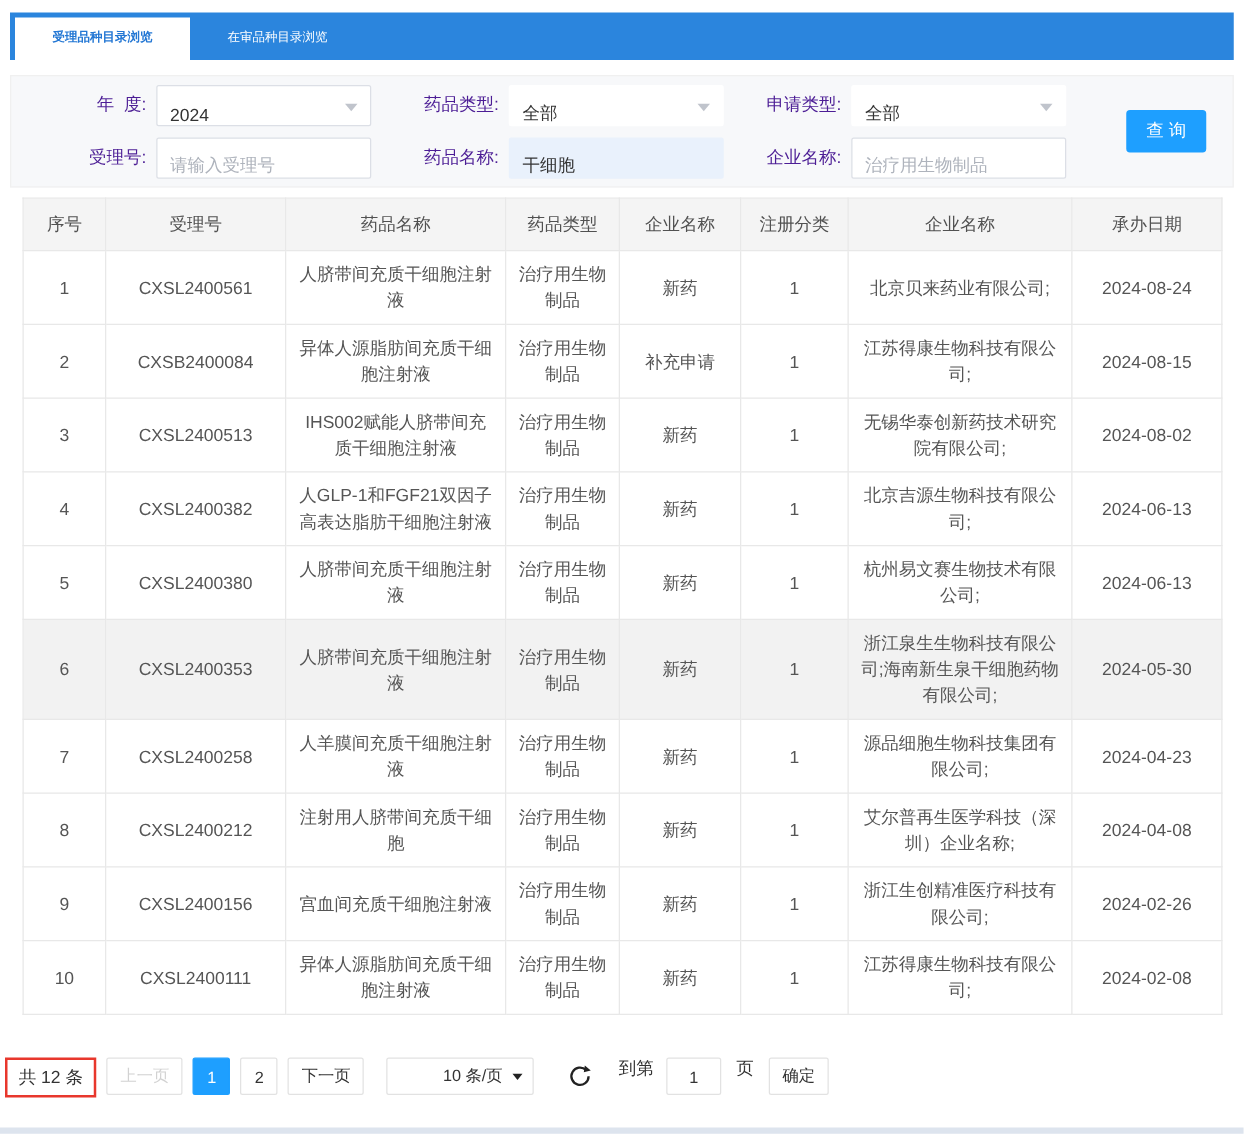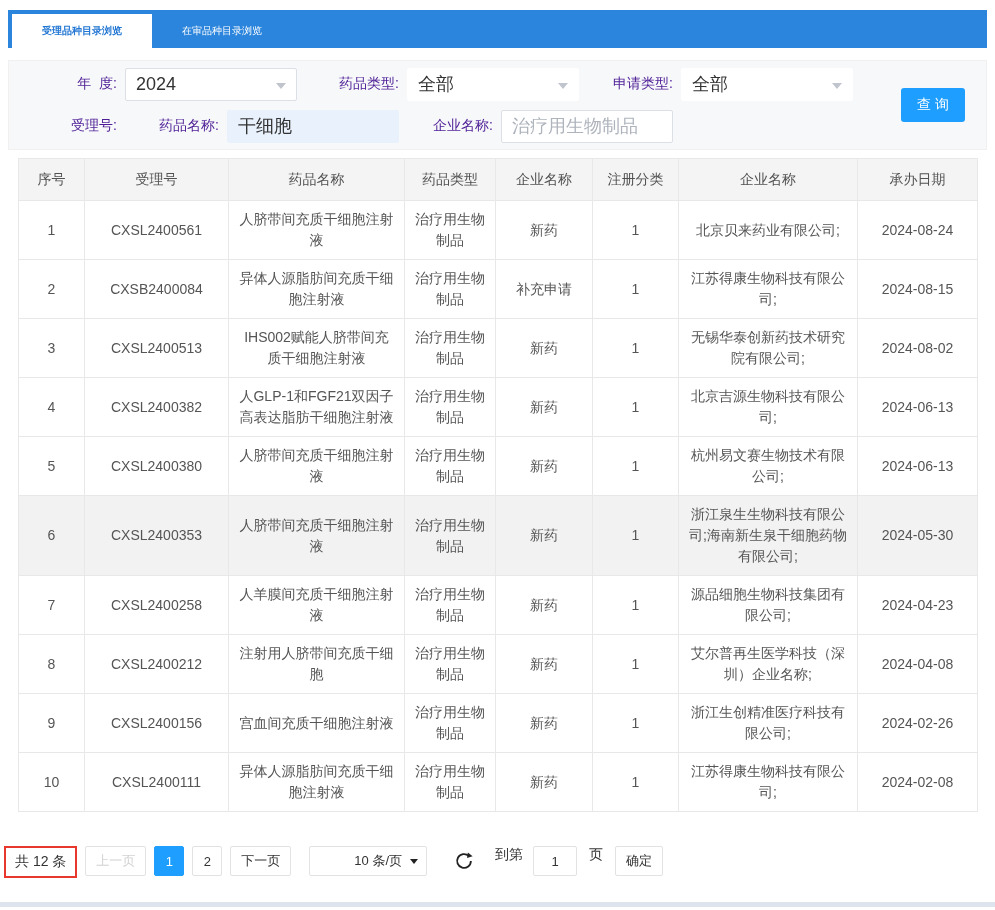--- a/index.html
+++ b/index.html
@@ -17,22 +17,22 @@
   
   .filters { position:absolute; left:8px; top:60px; right:8px; height:90px;
     background:#f7f8fa; border:1px solid #f0f0f0; display:flex; align-items:center; }
   .filter-grid { display:flex; flex-direction:column; gap:9px; margin-left:36px; }
   .frow { display:flex; align-items:center; }
   .flabel { font-size:14px; color:#4c1d95; text-align:right; white-space:pre; }
   .flabel.w1 { width:72px; }
   .flabel.w2 { width:86px; margin-left:16px; }
   .flabel.w3 { width:78px; margin-left:16px; }
   .ffield { width:172px; height:33px; margin-left:8px; background:#fff;
-    border:1px solid #dcdfe6; border-radius:2px; display:flex; align-items:center;
-    padding:0 10px; font-size:18px; color:#333; position:relative; }
+    border:1px solid #dcdfe6; border-radius:2px; display:flex; align-items:flex-end;
+    padding:0 10px; font-size:14px; color:#333; position:relative; }
   .ffield.flat { border-color:#fff; }
   .ffield.filled { background:#e9f1fc; border-color:#e9f1fc; }
   .ffield .ph { color:#aeb3bc; }
   .caret-down { position:absolute; right:10px; top:14px; width:0; height:0;
     border-left:5px solid transparent; border-right:5px solid transparent;
     border-top:6px solid #c0c4cc; }
   .search-btn { margin-left:48px; width:64px; height:34px; background:#1e9fff;
     color:#fff; font-size:14px; border:none; border-radius:3px; cursor:pointer; white-space:pre; }
 
   
@@ -94,20 +94,23 @@
           <i class="caret-down"></i>
         </div>
         <span class="flabel w3">申请类型:</span>
         <div class="ffield flat">
           <span>全部</span>
           <i class="caret-down"></i>
         </div>
       </div>
       <div class="frow">
         <span class="flabel w1">受理号:</span>
+        <div class="ffield">
+          <span class="ph">请输入受理号</span>
+        </div>
         <span class="flabel w2">药品名称:</span>
         <div class="ffield filled">
           <span>干细胞</span>
         </div>
         <span class="flabel w3">企业名称:</span>
         <div class="ffield">
           <span class="ph">治疗用生物制品</span>
         </div>
       </div>
     </div>

